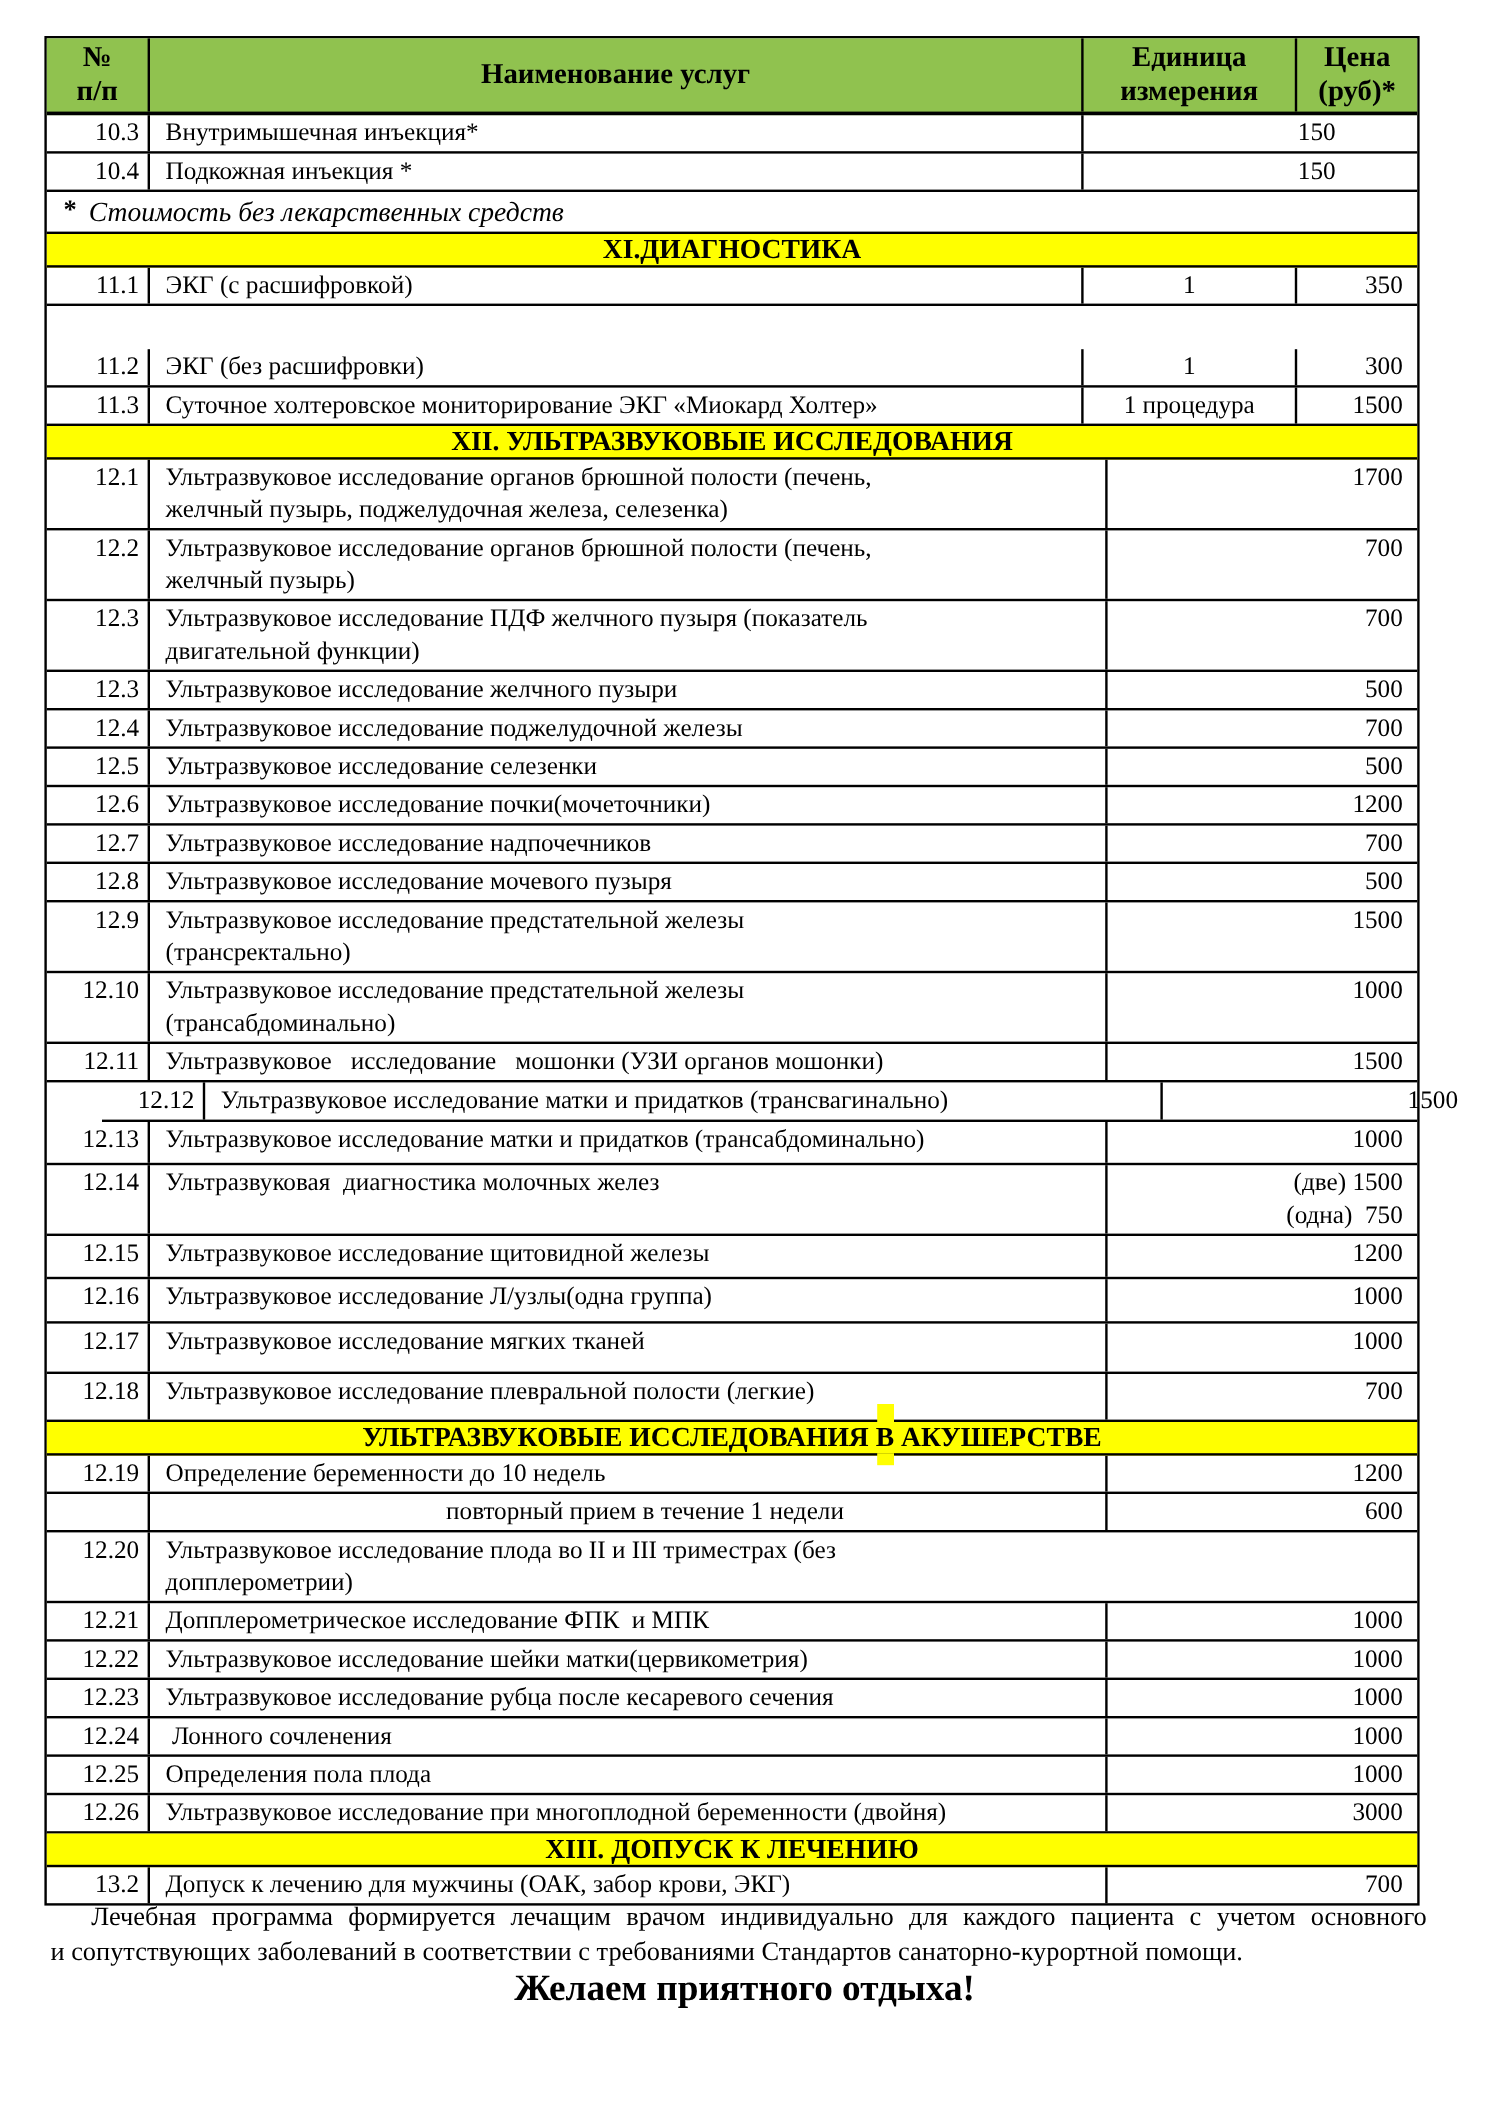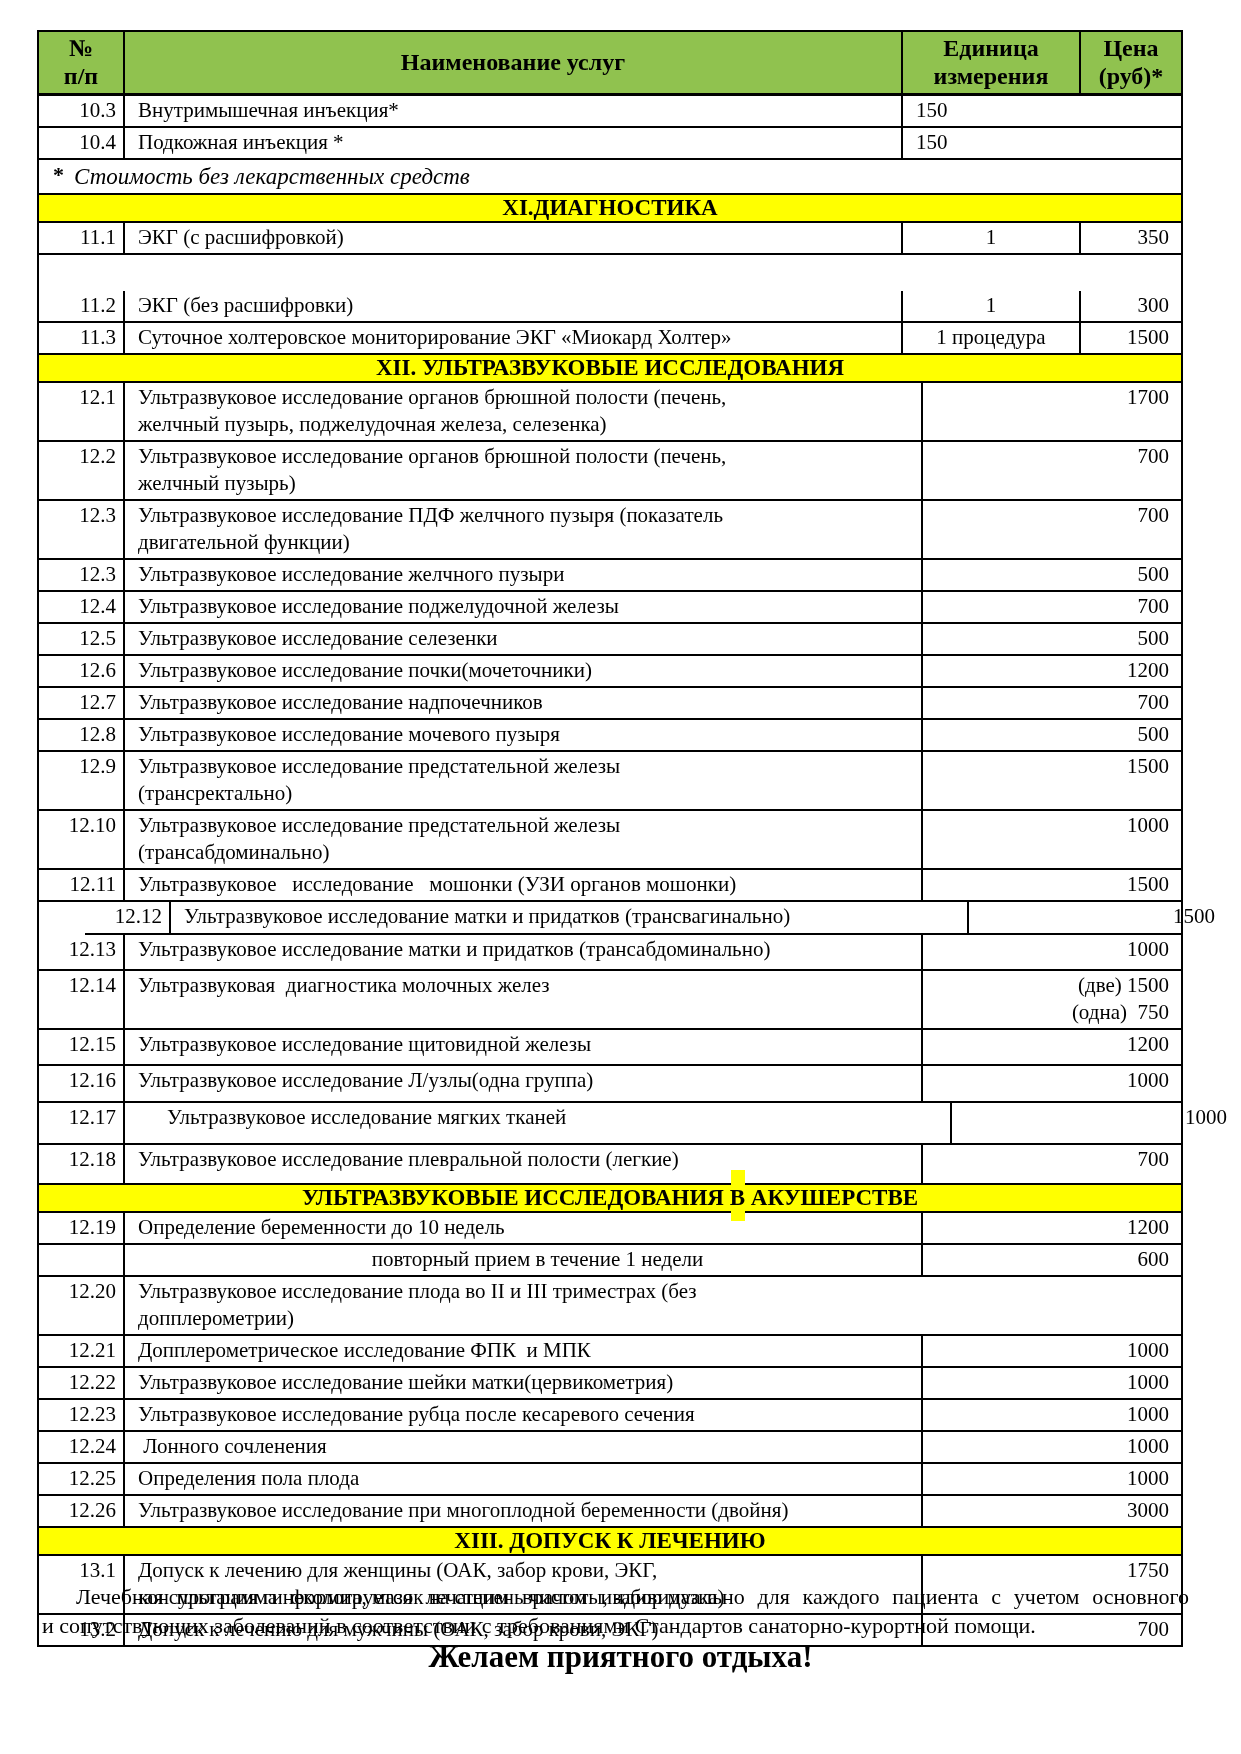--- a/index.html
+++ b/index.html
@@ -31,21 +31,21 @@
     display:flex;flex-direction:column;justify-content:center;
   }
 
   
   .c-num{width:86px;text-align:right;padding:1px 7px 2px 2px;flex:none;}
   .c-name{width:778px;flex:none;}
   .c-unit{width:178px;text-align:center;flex:none;padding-left:4px;padding-right:4px;}
   .c-price{width:100px;text-align:right;padding-right:12px;flex:none;}
   
   .wide  .c-name{width:778px;}
-  .wide  .c-merged{width:222px;flex:none;text-align:left;padding-right:12px;}
+  .wide  .c-merged{width:222px;flex:none;text-align:right;padding-right:12px;}
   .wide2 .c-name{width:798px;}
   .wide2 .c-merged{width:258px;flex:none;text-align:right;padding-right:12px;}
   .center-name{text-align:center;padding-left:39px;}
 
   
   .note-row{display:block;padding:1px 10px 2px 14px;font-size:23px;line-height:28px;}
   .note-star{font-weight:bold;font-style:normal;font-size:22px;vertical-align:2px;}
   .note-text{font-style:italic;margin-left:10px;}
 
   
@@ -207,21 +207,21 @@
         <div class="row item-row wide2" style="min-height: 36px;">
           <div class="cell c-num">12.15</div>
           <div class="cell c-name">Ультразвуковое исследование щитовидной железы</div>
           <div class="cell c-merged">1200</div>
         </div>
         <div class="row item-row wide2" style="min-height: 37px;">
           <div class="cell c-num">12.16</div>
           <div class="cell c-name">Ультразвуковое исследование Л/узлы(одна группа)</div>
           <div class="cell c-merged">1000</div>
         </div>
-        <div class="row item-row wide2" style="min-height: 42px; gap: 29px;">
+        <div class="row item-row wide2" style="min-height: 42px;">
           <div class="cell c-num">12.17</div>
           <div class="cell c-name">Ультразвуковое исследование мягких тканей</div>
           <div class="cell c-merged">1000</div>
         </div>
         <div class="row item-row wide2" style="min-height: 40px;">
           <div class="cell c-num">12.18</div>
           <div class="cell c-name">Ультразвуковое исследование плевральной полости (легкие)</div>
           <div class="cell c-merged">700</div>
         </div>
         <div class="row section-row" style="min-height: 27px;">
@@ -270,26 +270,20 @@
           <div class="cell c-merged">1000</div>
         </div>
         <div class="row item-row wide2" style="min-height: 27px;">
           <div class="cell c-num">12.26</div>
           <div class="cell c-name">Ультразвуковое исследование при многоплодной беременности (двойня)</div>
           <div class="cell c-merged">3000</div>
         </div>
         <div class="row section-row" style="min-height: 28px;">
           <div class="section-label">XIII. ДОПУСК К ЛЕЧЕНИЮ</div>
         </div>
-        <div class="row item-row wide2" style="min-height: 57px;">
-          <div class="cell c-num">13.1</div>
-          <div class="cell c-name">Допуск к лечению для женщины (ОАК, забор крови, ЭКГ,
-консультация гинеколога, мазок на степень чистоты, забор мазка)</div>
-          <div class="cell c-merged">1750</div>
-        </div>
         <div class="row item-row wide2" style="min-height: 26px;">
           <div class="cell c-num">13.2</div>
           <div class="cell c-name">Допуск к лечению для мужчины (ОАК, забор крови, ЭКГ)</div>
           <div class="cell c-merged">700</div>
         </div>
       </div>
   </div>
 
   <div class="footer-note">
     <div class="footer-line1">Лечебная программа формируется лечащим врачом индивидуально для каждого пациента с учетом основного</div>

